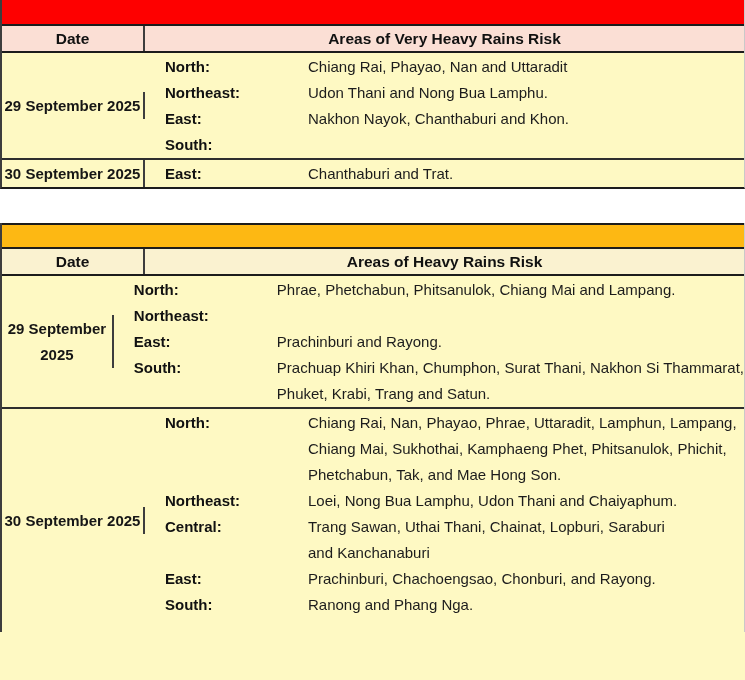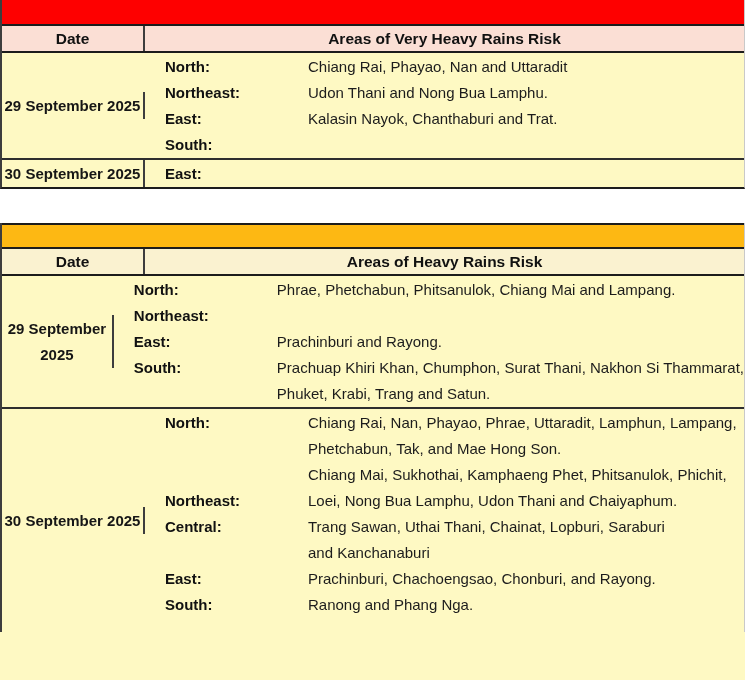--- a/index.html
+++ b/index.html
@@ -75,33 +75,36 @@
             </div>
             <div class="region-entry">
               <div class="region-label">Northeast:</div>
               <div class="region-lines">
                 <div class="region-line">Udon Thani and Nong Bua Lamphu.</div>
               </div>
             </div>
             <div class="region-entry">
               <div class="region-label">East:</div>
               <div class="region-lines">
-                <div class="region-line">Kalasin Nayok, Chanthaburi and Trat.</div>
+                <div class="region-line">Nakhon Nayok, Chanthaburi and Khon.</div>
               </div>
             </div>
             <div class="region-entry">
               <div class="region-label">South:</div>
             </div>
           </div>
         </div>
         <div class="date-group">
           <div class="date-cell">30 September 2025</div>
           <div class="content-cell">
             <div class="region-entry">
               <div class="region-label">East:</div>
+              <div class="region-lines">
+                <div class="region-line">Chanthaburi and Trat.</div>
+              </div>
             </div>
           </div>
         </div>
       </div>
   </section>
 
   <div class="table-gap"></div>
 
   <section class="risk-table">
     <div class="banner topline" style="background: rgb(253, 184, 19);"></div>
@@ -137,22 +140,22 @@
             </div>
           </div>
         </div>
         <div class="date-group">
           <div class="date-cell">30 September 2025</div>
           <div class="content-cell">
             <div class="region-entry">
               <div class="region-label">North:</div>
               <div class="region-lines">
                 <div class="region-line">Chiang Rai, Nan, Phayao, Phrae, Uttaradit, Lamphun, Lampang,</div>
+                <div class="region-line">Chiang Mai, Sukhothai, Kamphaeng Phet, Phitsanulok, Phichit,</div>
                 <div class="region-line">Phetchabun, Tak, and Mae Hong Son.</div>
-                <div class="region-line">Chiang Mai, Sukhothai, Kamphaeng Phet, Phitsanulok, Phichit,</div>
               </div>
             </div>
             <div class="region-entry">
               <div class="region-label">Northeast:</div>
               <div class="region-lines">
                 <div class="region-line">Loei, Nong Bua Lamphu, Udon Thani and Chaiyaphum.</div>
               </div>
             </div>
             <div class="region-entry">
               <div class="region-label">Central:</div>

